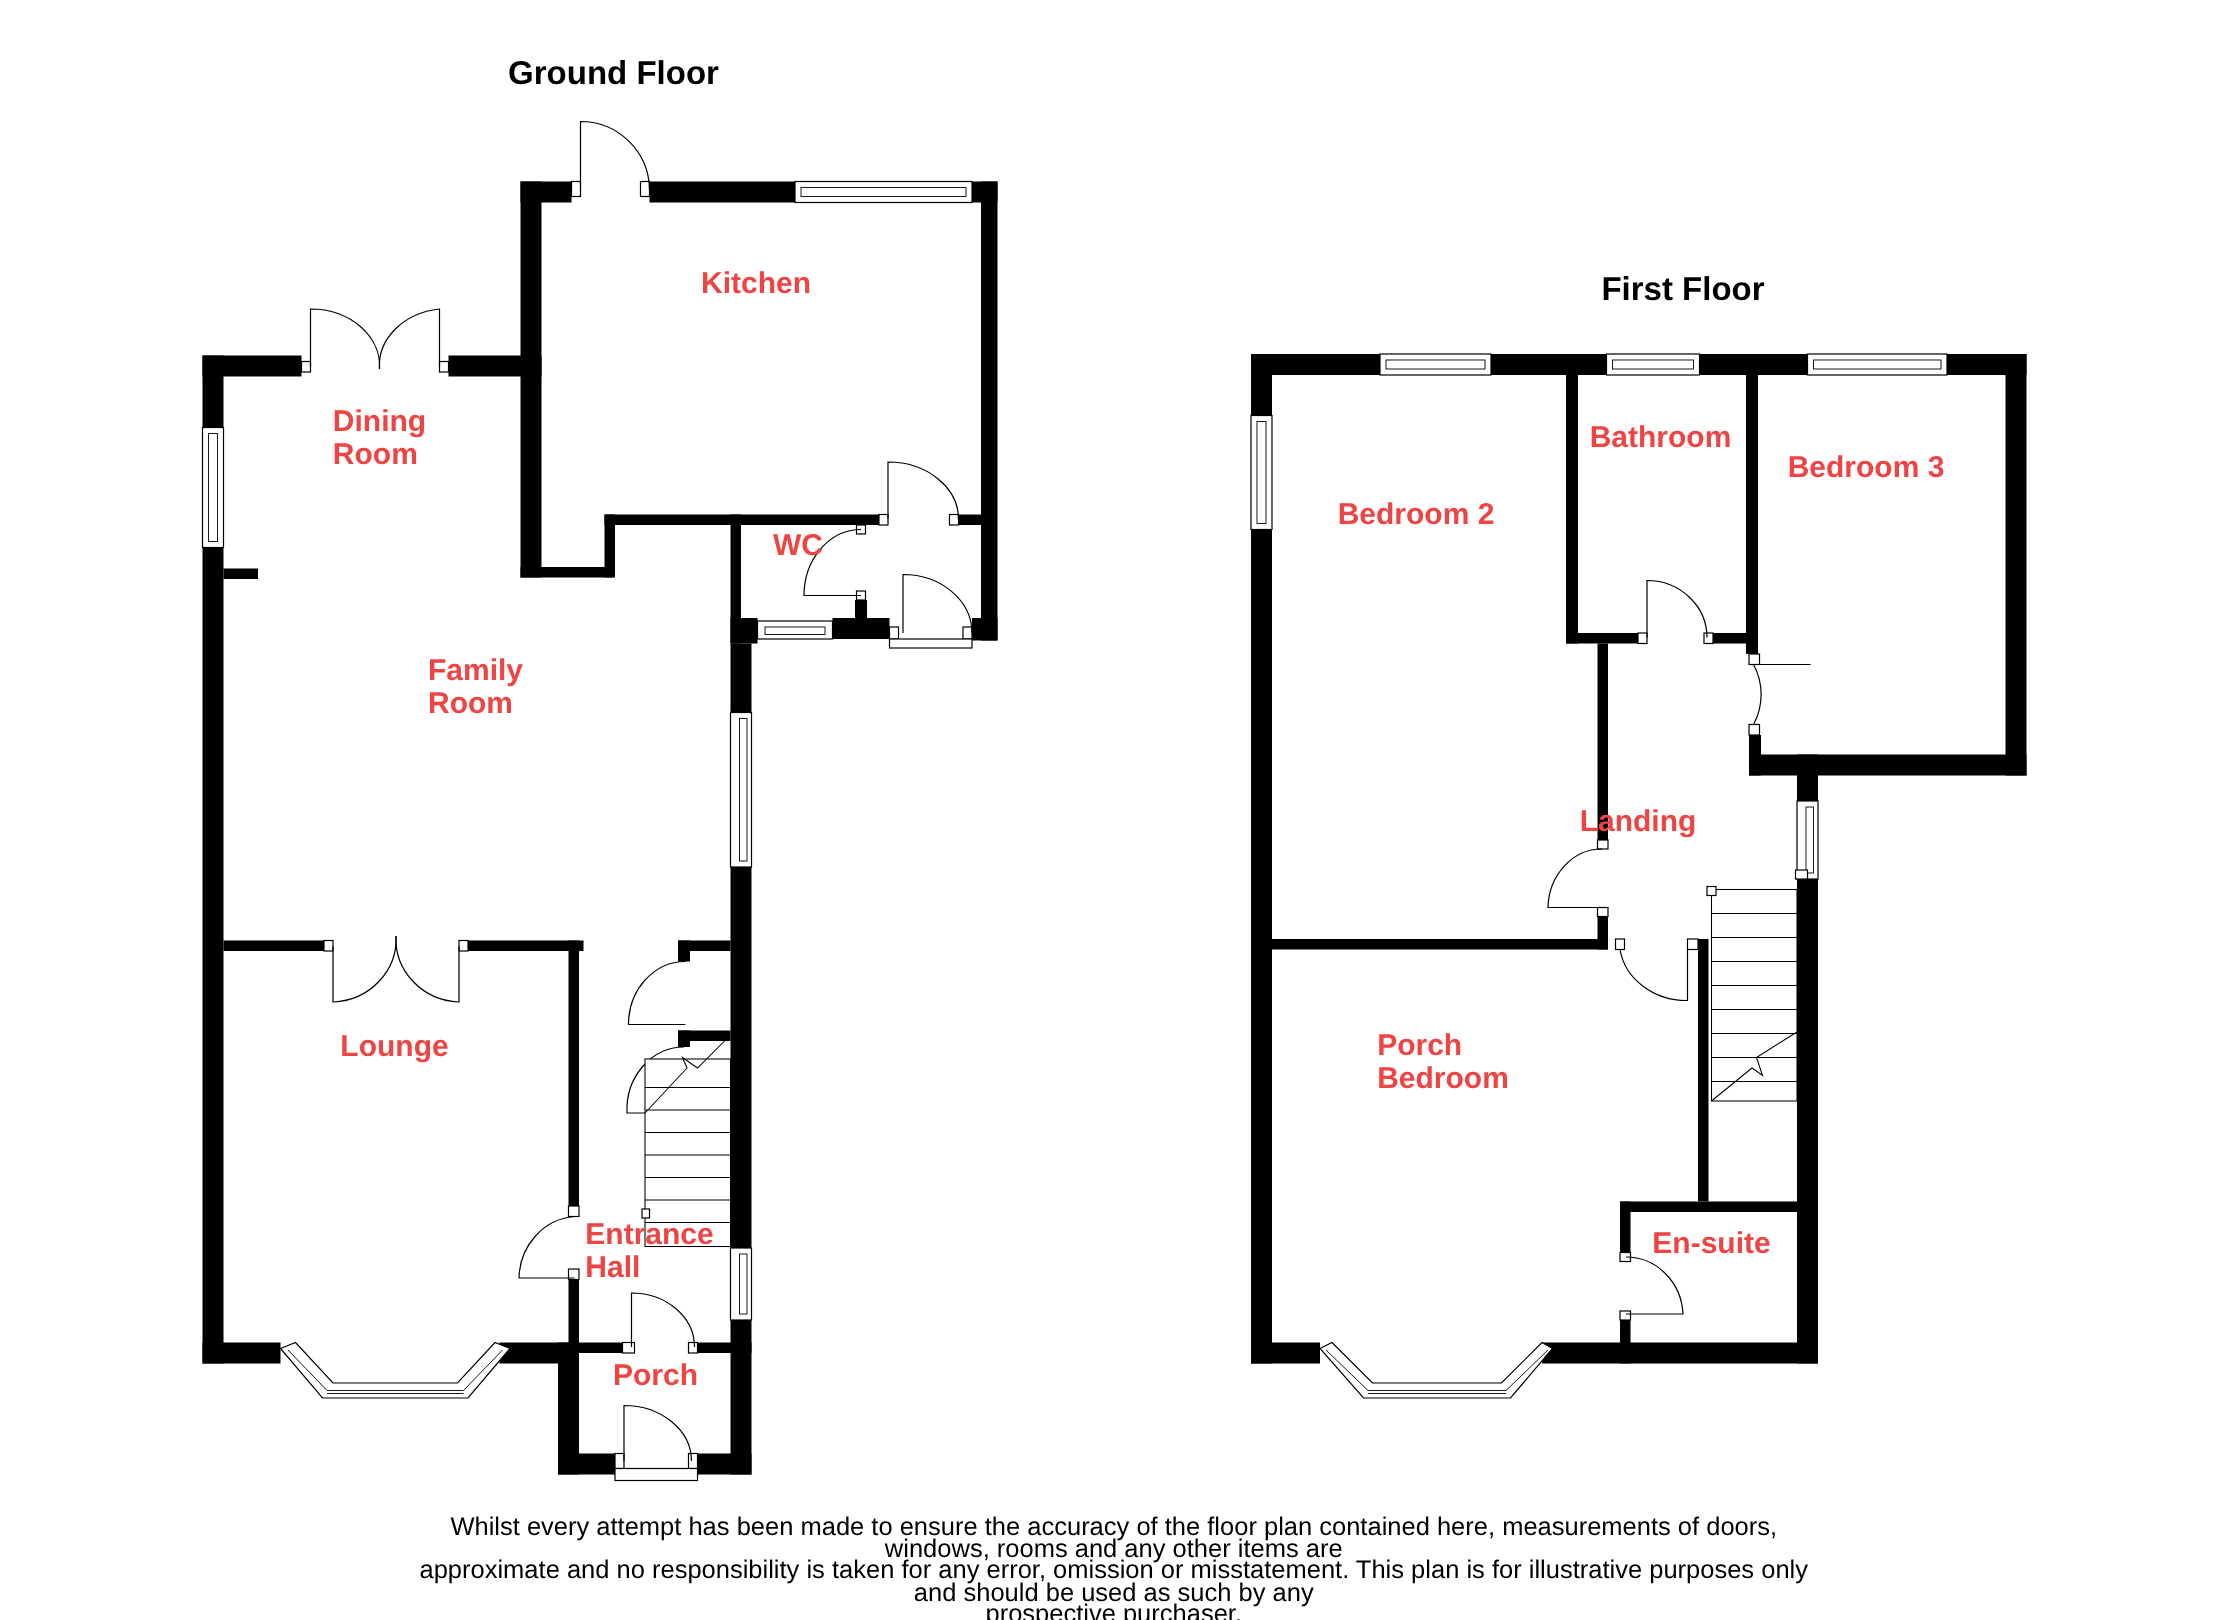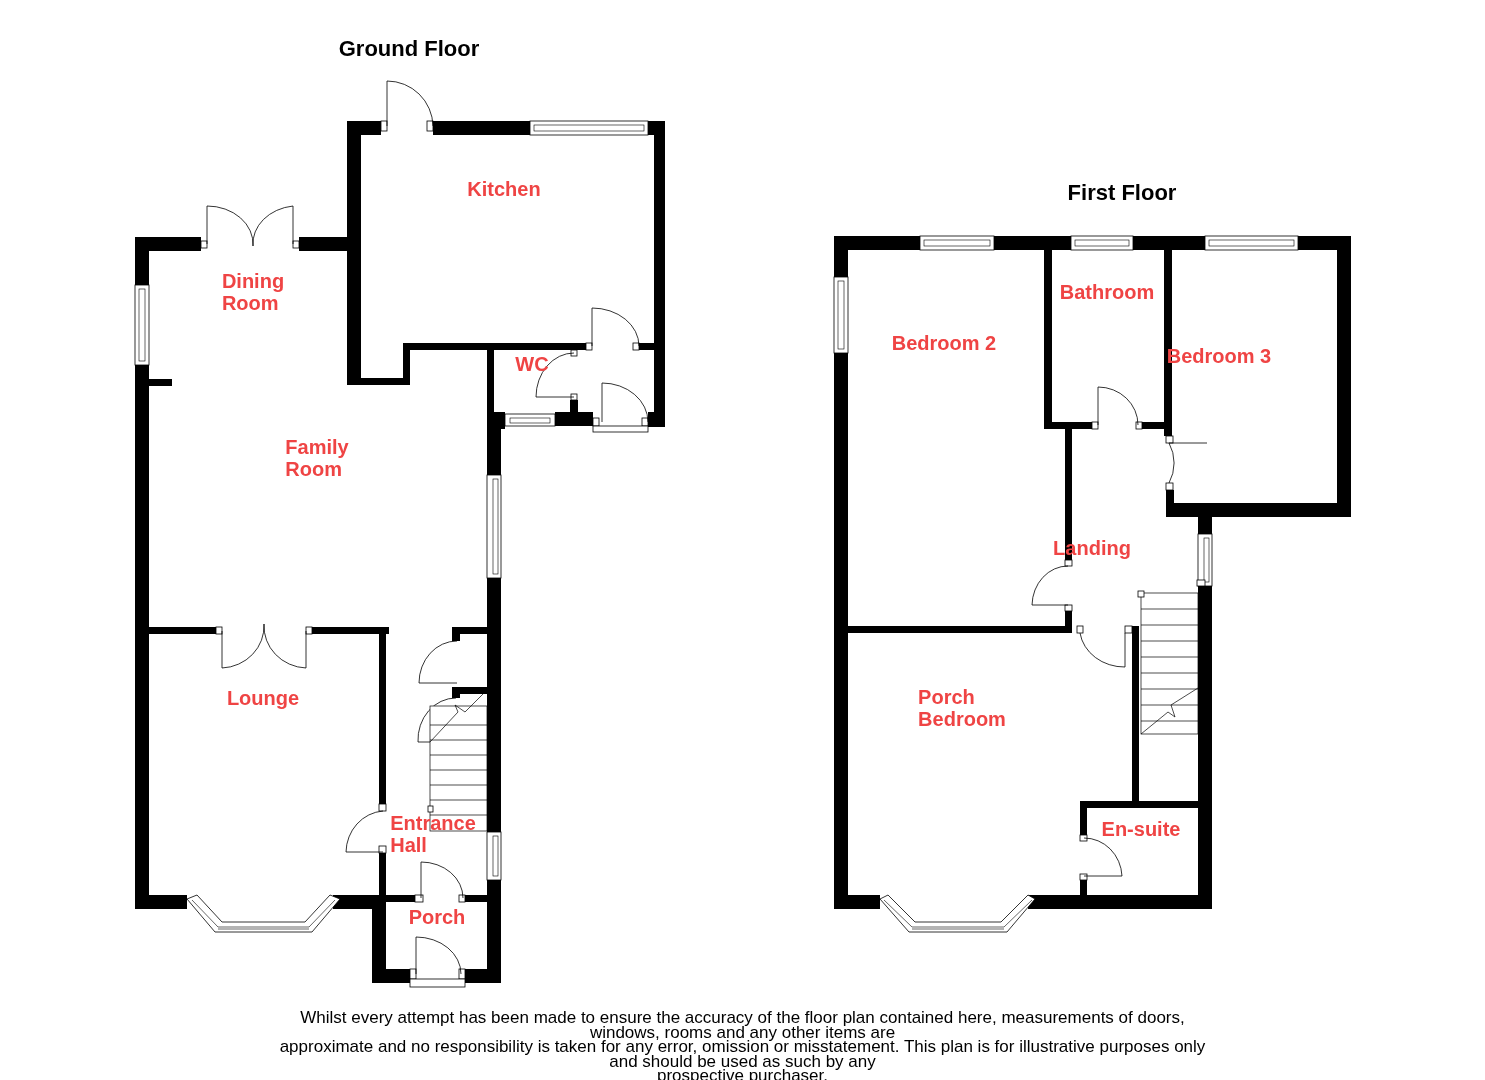--- a/index.html
+++ b/index.html
@@ -262,21 +262,21 @@
 <div class="room-label" style="left:437px; top:906px;">
   <span>Porch</span>
 </div>
 
 <div class="room-label" style="left:944px; top:332px;">
   <span>Bedroom 2</span>
 </div>
 <div class="room-label" style="left:1107px; top:281px;">
   <span>Bathroom</span>
 </div>
-<div class="room-label" style="left:1219px; top:301px;margin-top:44px;">
+<div class="room-label" style="left:1244px; top:301px;">
   <span>Bedroom 3</span>
 </div>
 <div class="room-label" style="left:1092px; top:537px;">
   <span>Landing</span>
 </div>
 <div class="room-label" style="left:962px; top:686px;">
   <span>Porch</span>
   <span>Bedroom</span>
 </div>
 <div class="room-label" style="left:1141px; top:818px;">

